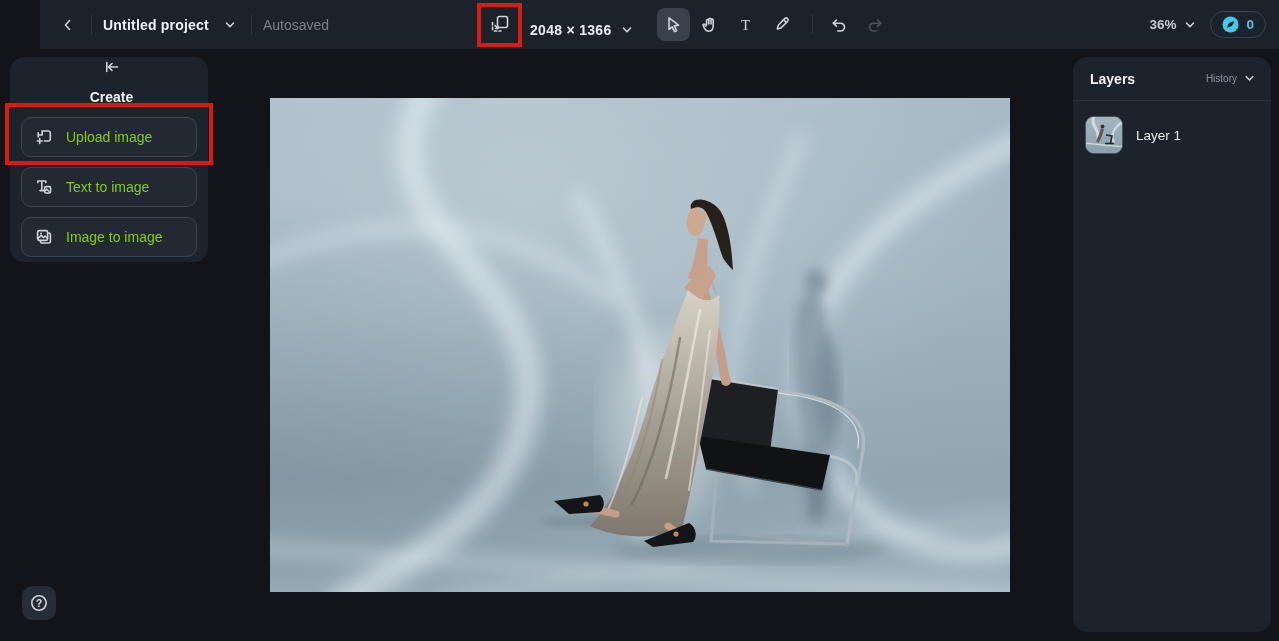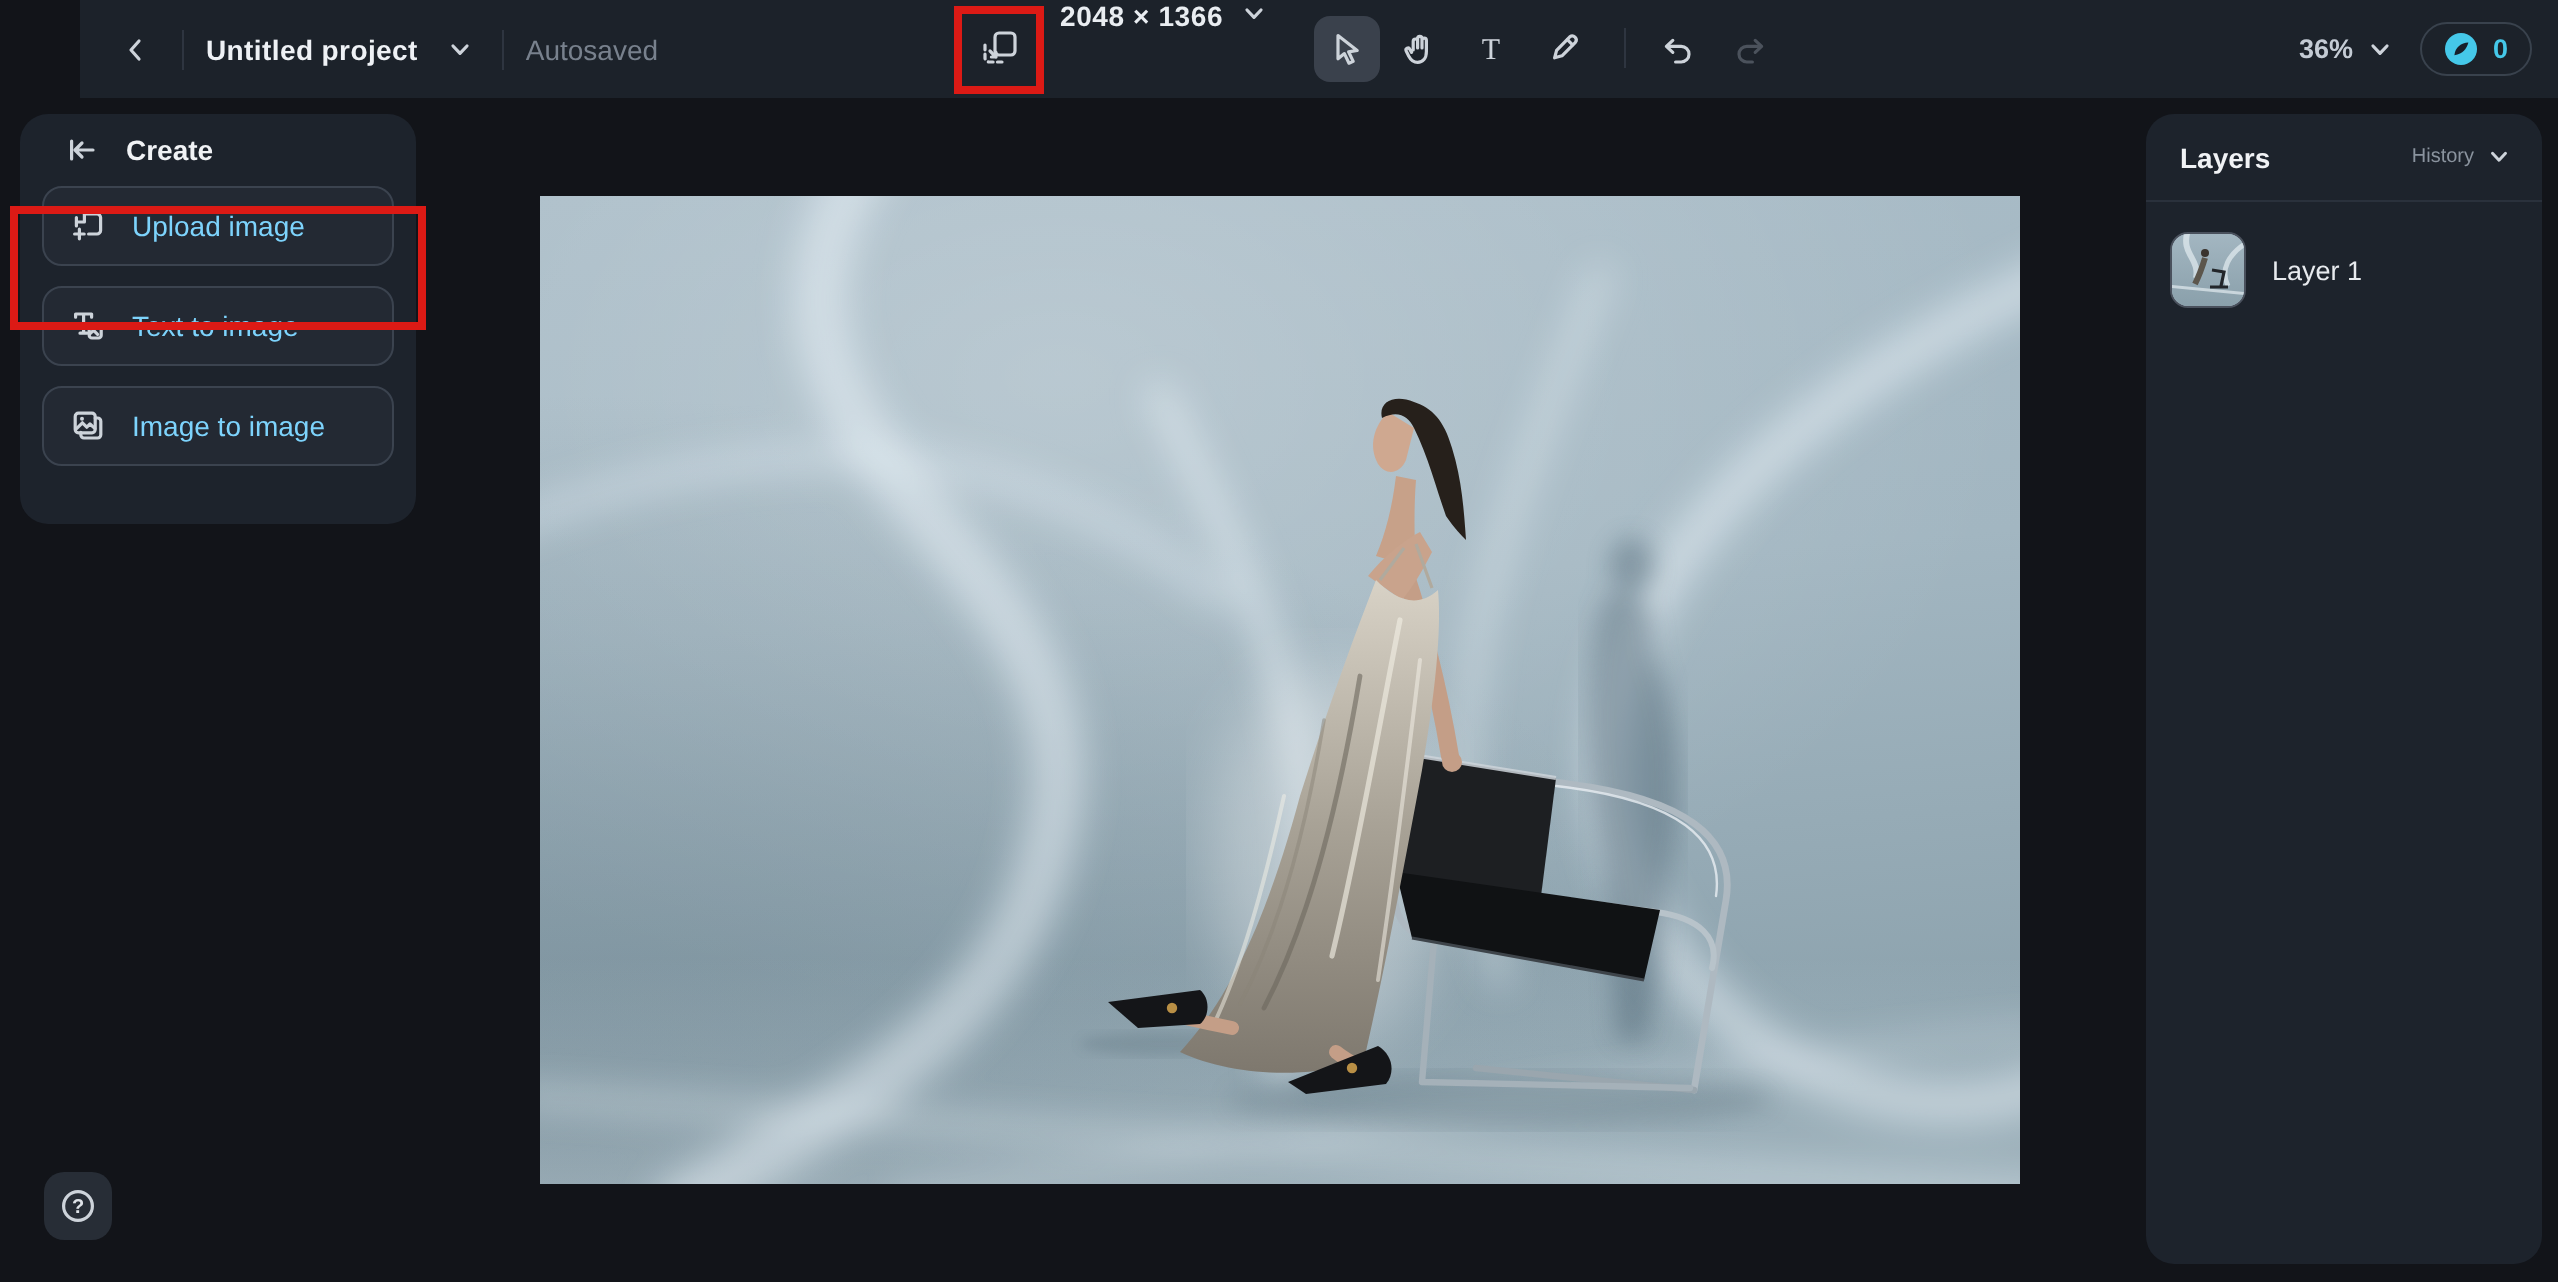--- a/index.html
+++ b/index.html
@@ -11,42 +11,42 @@
   .topbar { position:absolute; left:0; top:0; width:1279px; height:49px; background:#1c222a;margin-left:40px; }
   .tb-left { position:absolute; left:16px; top:0; height:49px; display:flex; align-items:center; gap:11px; }
   .icon-btn { display:flex; align-items:center; justify-content:center; background:transparent; border:none; cursor:pointer; border-radius:8px; }
   .vdiv { width:1px; height:20px; background:#2e3540; }
   .project-title { color:#eef1f5; font-size:14px; font-weight:bold; letter-spacing:.2px; }
   .muted { color:#78818d; font-size:14px; }
   .tb-resize { position:absolute; left:444px; top:8px; width:32px; height:32px; }
   .annotation-box { position:absolute; border:4px solid #dc1a15; pointer-events:none; z-index:9; }
   .ann-resize { left:437px; top:3px; width:45px; height:44px; }
   .ann-upload { left:5px; top:103px; width:208px; height:62px; }
-  .tb-size { position:absolute; left:490px; top:0; height:60px; display:flex; gap:8px; }
+  .tb-size { position:absolute; left:490px; top:0; height:60px; display:flex; align-items:center; gap:8px; }
   .size-text { color:#e9edf1; font-size:14px; font-weight:bold; letter-spacing:.3px; }
   .tb-tools { position:absolute; left:617px; top:8px; display:flex; gap:3px; }
   .tool-btn { width:33px; height:33px; display:flex; align-items:center; justify-content:center; border-radius:8px; background:transparent; border:none; cursor:pointer; }
   .tool-btn.active { background:#3a414c; }
   .tb-undo { position:absolute; left:781px; top:8px; }
   .tb-redo { position:absolute; left:819px; top:8px; }
   .tb-tooldiv { position:absolute; left:772px; top:14px; }
   .tb-right { position:absolute; right:8px; top:0; height:49px; display:flex; align-items:center; gap:13px; }
   .zoom-group { display:flex; align-items:center; gap:7px; cursor:pointer; }
   .zoom-text { color:#c4cbd4; font-size:13.5px; font-weight:bold;text-align:right; }
   .credits-pill { display:flex; align-items:center; gap:7px; height:27px; padding:0 11px; border:1px solid #39424d; border-radius:15px; background:transparent; cursor:pointer; }
   .credits-count { color:#45c8e9; font-size:13.5px; font-weight:bold; }
   .download-btn { width:32px; height:32px; border-radius:9px; background:#ccd5dd; border:none; display:flex; align-items:center; justify-content:center; cursor:pointer; }
 
   
   .left-panel { position:absolute; left:10px; top:57px; width:198px; height:205px; background:#1d232c; border-radius:14px; z-index:2; }
-  .lp-header { height:36px; display:flex; align-items:center; gap:12px; padding:0 16px 0 21px; }
+  .lp-header { height:60px; display:flex; align-items:center; gap:12px; padding:0 16px 0 21px;flex-direction:column; }
   .lp-title { color:#f0f2f5; font-size:14px; font-weight:bold; }
   .lp-buttons { display:flex; flex-direction:column; gap:10px; padding:0 11px; }
   .lp-btn { height:40px; border-radius:10px; background:#232933; border:1px solid #3b434f; display:flex; align-items:center; gap:13px; padding:0 13px; cursor:pointer; }
-  .lp-btn-label { color:#7dd3fc; font-size:14px; }
+  .lp-btn-label { color:#84cc16; font-size:14px; }
 
   
   .right-panel { position:absolute; left:1073px; top:57px; width:198px; height:575px; background:#1d232c; border-radius:14px; z-index:2; }
   .rp-header { height:44px; display:flex; align-items:center; justify-content:space-between; padding:0 15px 0 17px; border-bottom:1px solid #2a313c; }
   .rp-title { color:#f0f2f5; font-size:14px; font-weight:bold; }
   .rp-history { display:flex; align-items:center; gap:6px; cursor:pointer; }
   .rp-history-label { color:#8a939e; font-size:10px; }
   .layer-row { display:flex; align-items:center; gap:13px; margin:15px 12px; cursor:pointer; }
   .layer-thumb { width:38px; height:38px; border-radius:9px; border:1px solid #4a515d; overflow:hidden; background:#9fb3bf; flex:none; }
   .layer-name { color:#e7eaee; font-size:13.5px;text-align:right; }

